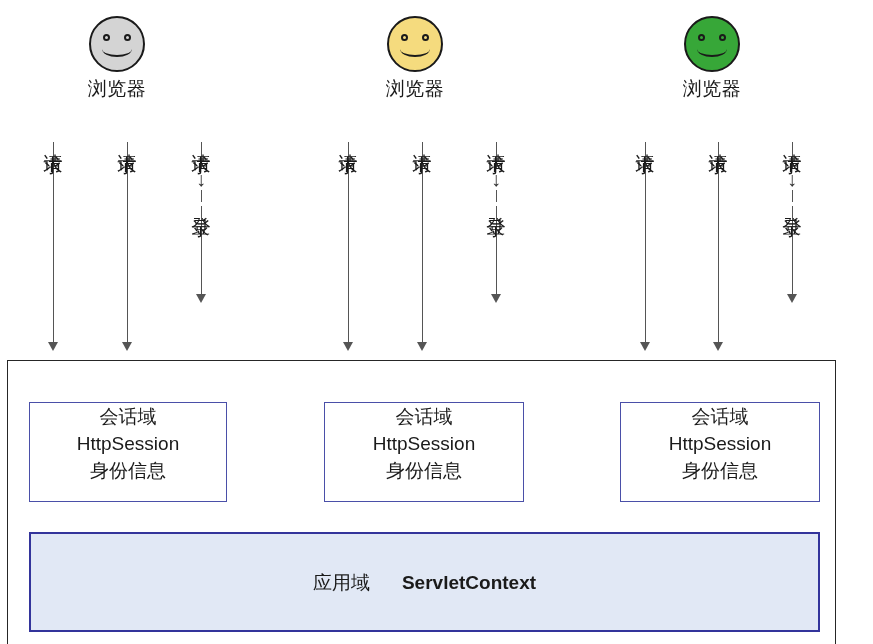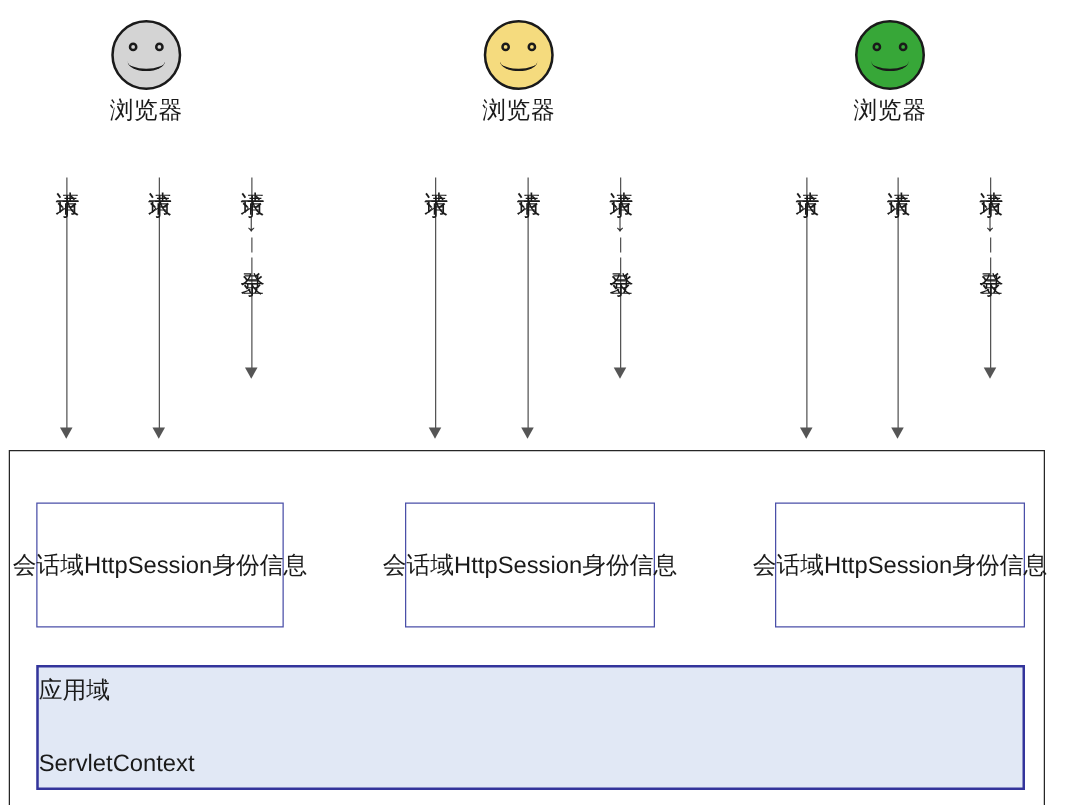--- a/index.html
+++ b/index.html
@@ -36,30 +36,30 @@
     border-left:5px solid transparent;border-right:5px solid transparent;
     border-top:9px solid #555;
   }
 
   
   .container{position:absolute;border:1.6px solid #262626;background:transparent;
              box-sizing:border-box;}
 
   
   .sessionbox{position:absolute;border:1.6px solid #4a4fa8;background:#ffffff;
-              box-sizing:border-box;display:flex;flex-direction:row;
-              align-items:center;justify-content:center;}
+              box-sizing:border-box;display:flex;flex-direction:column;
+              align-items:center;}
   .sessionbox .ln{font-size:19px;line-height:27px;white-space:nowrap;}
   .sessionbox .ln.mono{font-weight:normal;letter-spacing:0px;}
 
   .appbox{position:absolute;border:2px solid #33349b;background:#e1e8f5;
-          box-sizing:border-box;display:flex;flex-direction:column;
-          align-items:flex-start;justify-content:center;gap:32px;}
+          box-sizing:border-box;display:flex;flex-direction:row;
+          align-items:center;justify-content:center;gap:32px;}
   .appbox .ln{font-size:19px;line-height:27px;white-space:nowrap;}
-  .appbox .ln.mono{font-weight:normal;}
+  .appbox .ln.mono{font-weight:bold;}
 </style>
 </head>
 <body>
 
 <div id="stage">
 
   <div class="browser" style="left:57px;top:16px;">
     <div class="face" id="face0" style="background: rgb(212, 212, 212);">
       <span class="eye l"></span>
       <span class="eye r"></span>

